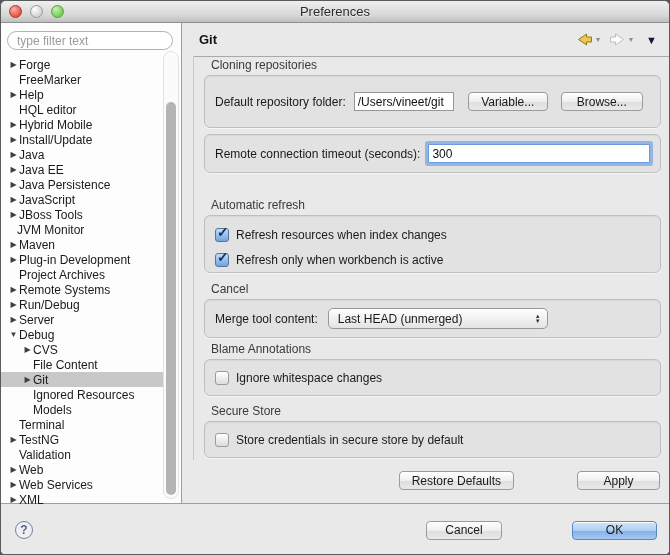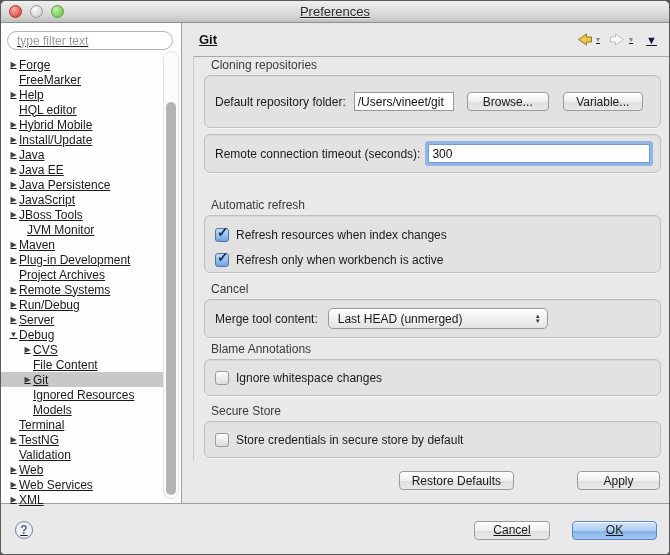--- a/index.html
+++ b/index.html
@@ -1,21 +1,21 @@
 <!DOCTYPE html>
 <html><head>
 <meta charset="utf-8">
 <style>
   * { margin:0; padding:0; box-sizing:border-box; }
   html,body { width:670px; height:555px; background:#555; }
   body { font-family:"Liberation Sans", sans-serif; font-size:12px; color:#1a1a1a; }
 
   .window {
     width:670px; height:555px; border-radius:6px 6px 5px 5px; overflow:hidden;
-    background:#e9e9e9; border:1px solid #5a5a5a; position:relative;text-decoration:underline;
+    background:#e9e9e9; border:1px solid #5a5a5a; position:relative;
   }
 
   
   .titlebar {
     height:22px; background:linear-gradient(#efefef,#d6d6d6 70%,#bfbfbf);
     border-bottom:1px solid #8f8f8f; position:relative;
     display:flex; align-items:center; justify-content:center;
   }
   .titlebar .title { font-size:13px; color:#2b2b2b; text-shadow:0 1px 0 rgba(255,255,255,.6); }
   .lights { position:absolute; left:8px; top:4px; display:flex; gap:8px; }
@@ -111,21 +111,21 @@
     height:53px; border-top:1px solid #9f9f9f; background:#e9e9e9;
     display:flex; align-items:center; justify-content:space-between; padding:0 12px 0 14px;
   }
   .help-btn {
     width:18px; height:18px; border-radius:50%; border:1px solid #7282a2;
     color:#55658c; font-weight:bold; font-size:12px;
     display:flex; align-items:center; justify-content:center; background:#eef0f4;
   }
   .footer-buttons { display:flex; gap:22px; }
   .w-cancel { min-width:76px; }
-  .w-ok { min-width:85px; }
+  .w-ok { min-width:85px;margin-left:48px; }
   .w-restore { min-width:115px; }
   .w-apply { min-width:83px;margin-left:44px; }
 </style>
 </head>
 <body>
 
 <div class="window">
 
   <div class="titlebar">
     <div class="lights">
@@ -178,21 +178,21 @@
             <span class="tree-label">Java Persistence</span>
           </div>
           <div class="tree-row" style="padding-left: 7px;">
             <span class="tree-arrow">▶</span>
             <span class="tree-label">JavaScript</span>
           </div>
           <div class="tree-row" style="padding-left: 7px;">
             <span class="tree-arrow">▶</span>
             <span class="tree-label">JBoss Tools</span>
           </div>
-          <div class="tree-row" style="padding-left: 15px;">
+          <div class="tree-row" style="padding-left: 5px;">
             <span class="tree-arrow"></span>
             <span class="tree-label">JVM Monitor</span>
           </div>
           <div class="tree-row" style="padding-left: 7px;">
             <span class="tree-arrow">▶</span>
             <span class="tree-label">Maven</span>
           </div>
           <div class="tree-row" style="padding-left: 7px;">
             <span class="tree-arrow">▶</span>
             <span class="tree-label">Plug-in Development</span>
@@ -284,22 +284,22 @@
       </div>
       <div class="page-divider"></div>
       <div class="page-vline"></div>
 
       <div class="group" style="top:35px">
         <div class="group-label">Cloning repositories</div>
         <div class="group-box" style="height:53px">
           <div class="row">
             <span style="margin-right:8px">Default repository folder:</span>
             <input class="text-input" style="width: 100px;" value="/Users/vineet/git">
+            <button class="btn" style="margin-left:14px; min-width:80px">Variable...</button>
             <button class="btn" style="margin-left:13px; min-width:82px">Browse...</button>
-            <button class="btn" style="margin-left:14px; min-width:80px">Variable...</button>
           </div>
         </div>
       </div>
 
       <div class="group" style="top:111px">
         <div class="group-box" style="height:39px">
           <div class="row">
             <span style="margin-right:8px">Remote connection timeout (seconds):</span>
             <input class="text-input focused" style="flex: 1 1 0%;" value="300">
           </div>

